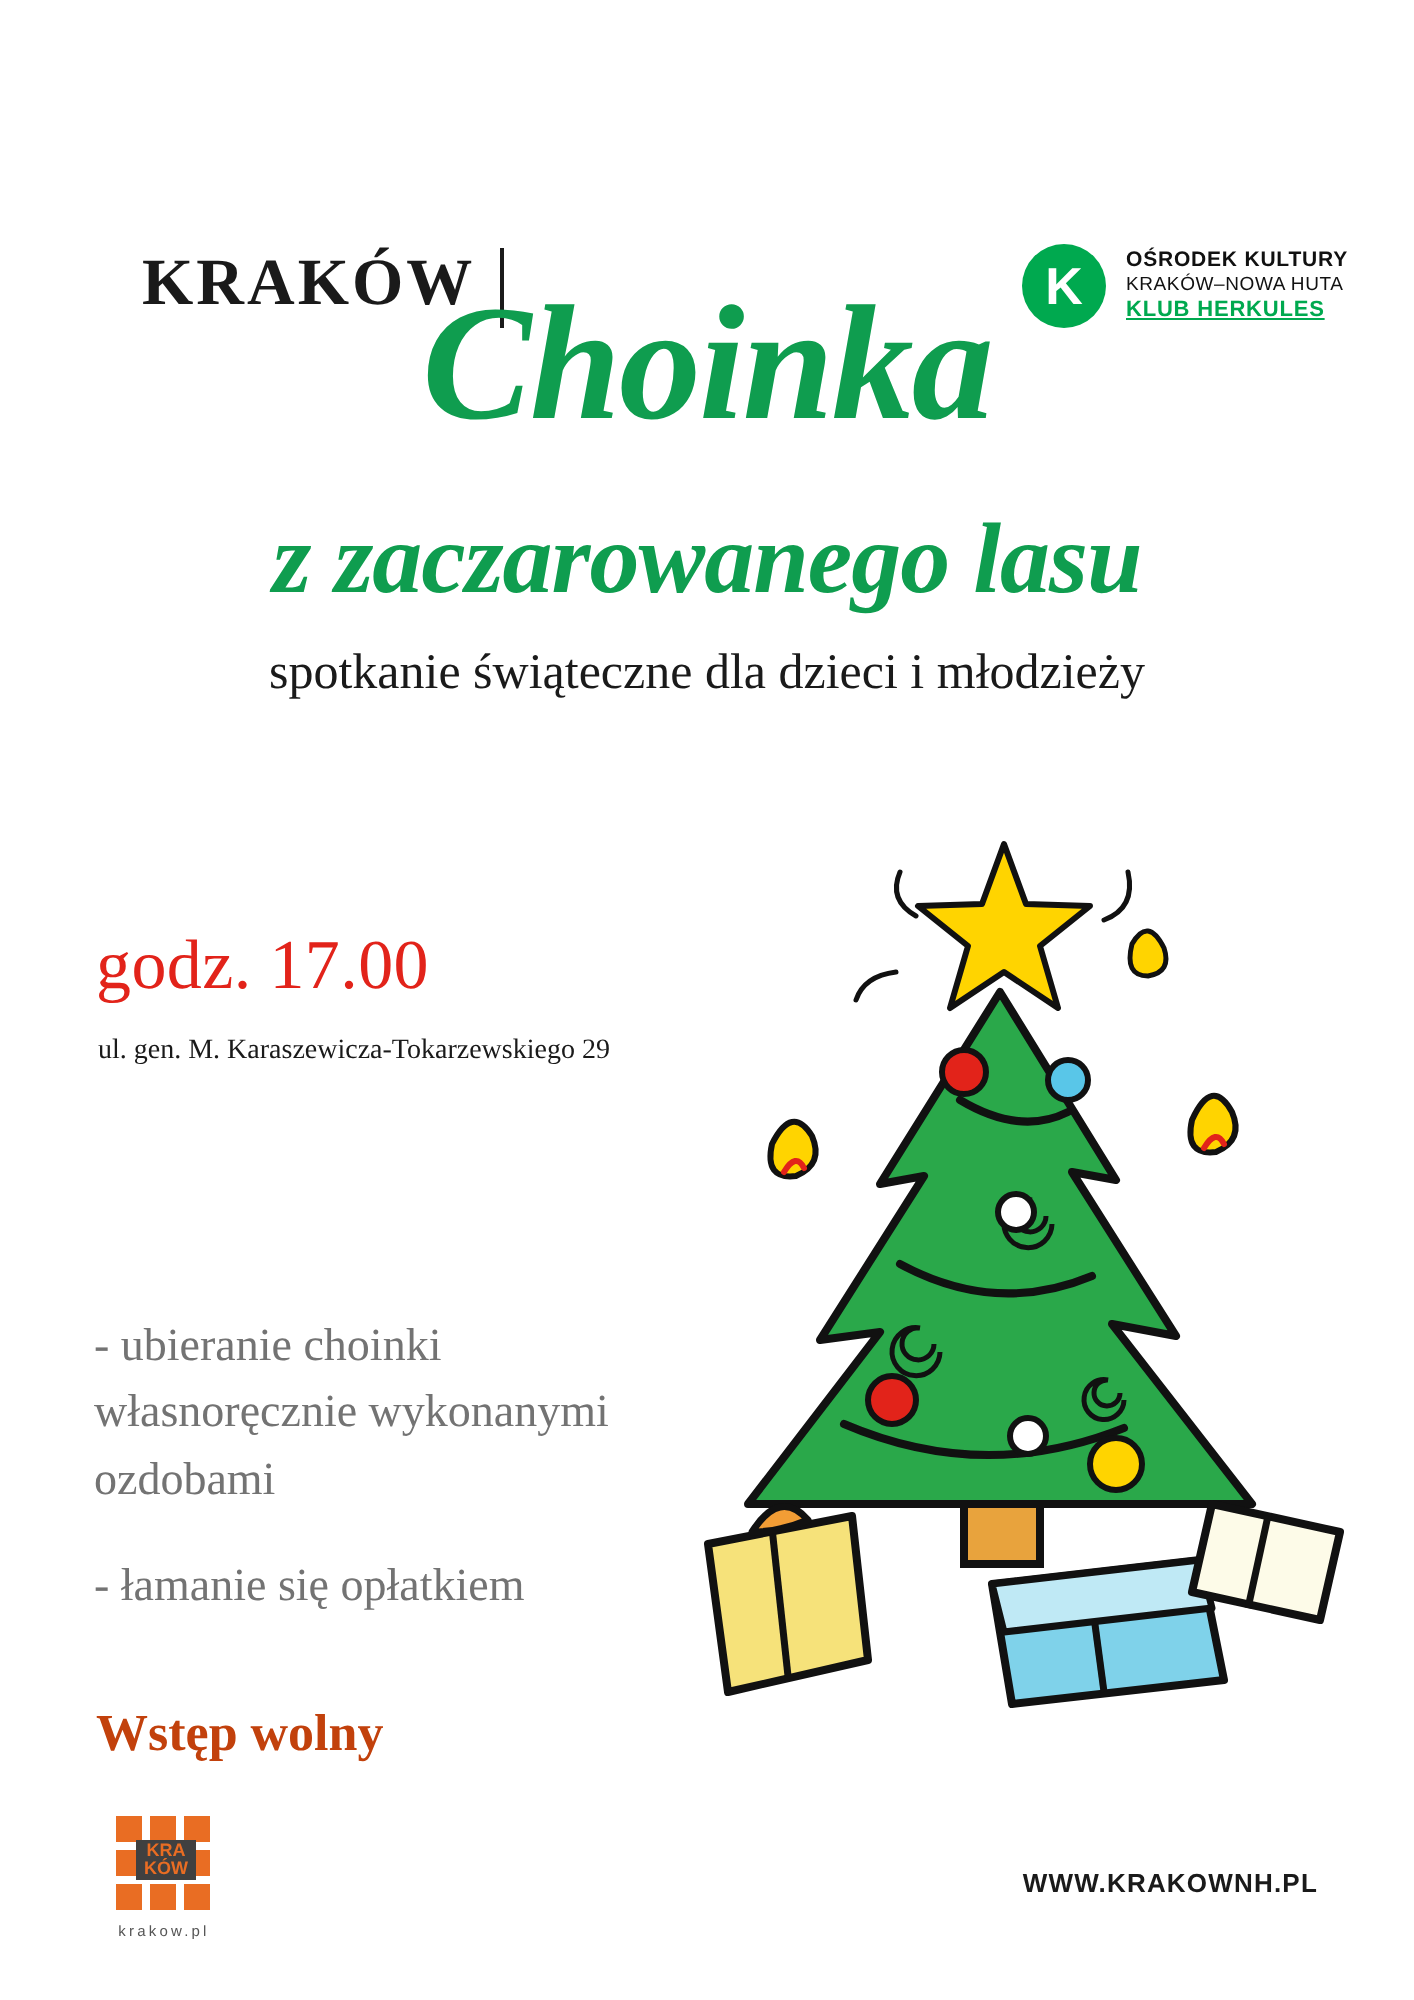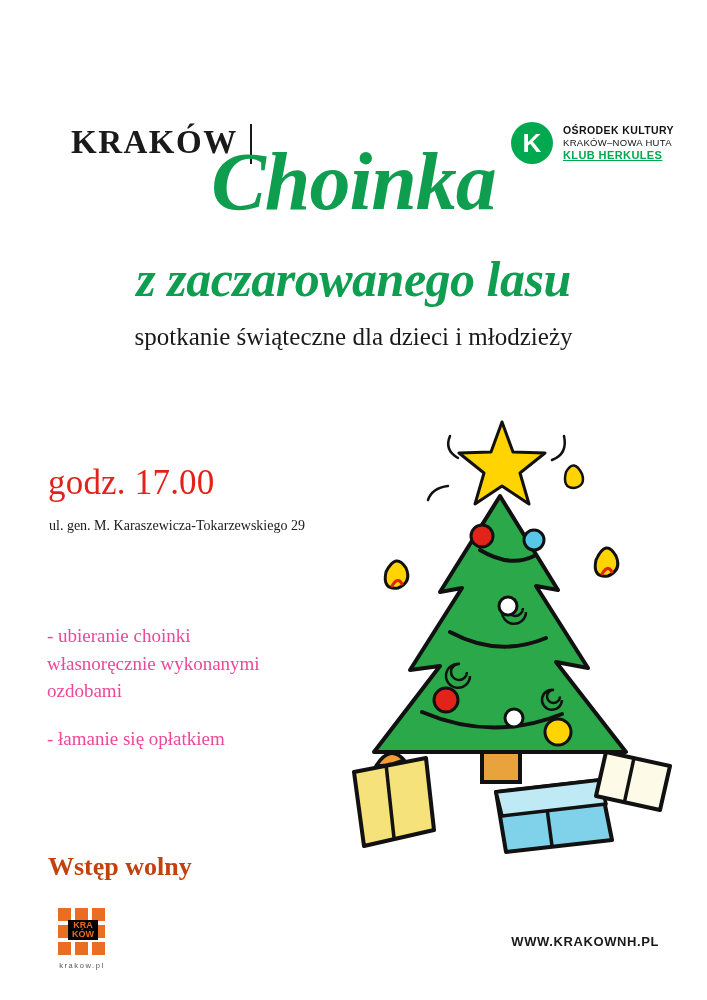--- a/index.html
+++ b/index.html
@@ -155,25 +155,25 @@
     top: 518px;
     font-family: "Liberation Serif", serif;
     font-size: 14px;
     color: #1a1a1a;
   }
 
   
   .bullets {
     position: absolute;
     left: 47px;
-    top: 622px;
+    top: 656px;
     width: 300px;
     font-family: "Liberation Serif", serif;
-    font-size: 19px;
-    color: #ec4899;
+    font-size: 23px;
+    color: #737373;
     line-height: 1.45;
   }
   .bullets .bullet {
     margin-bottom: 20px;
     white-space: pre-line;
   }
 
   .free-entry {
     position: absolute;
     left: 48px;
@@ -226,21 +226,21 @@
   .kf-word {
     position: absolute;
     left: 10px;
     top: 12px;
     width: 30px;
     font-family: "Liberation Sans", sans-serif;
     font-weight: bold;
     font-size: 9px;
     line-height: 9px;
     color: #e96d23;
-    background: #000000;
+    background: #404040;
     text-align: center;
     padding: 1px 0;
   }
   .kf-caption {
     margin-top: 5px;
     font-family: "Liberation Sans", sans-serif;
     font-size: 7.5px;
     letter-spacing: 1.6px;
     color: #555;
   }

